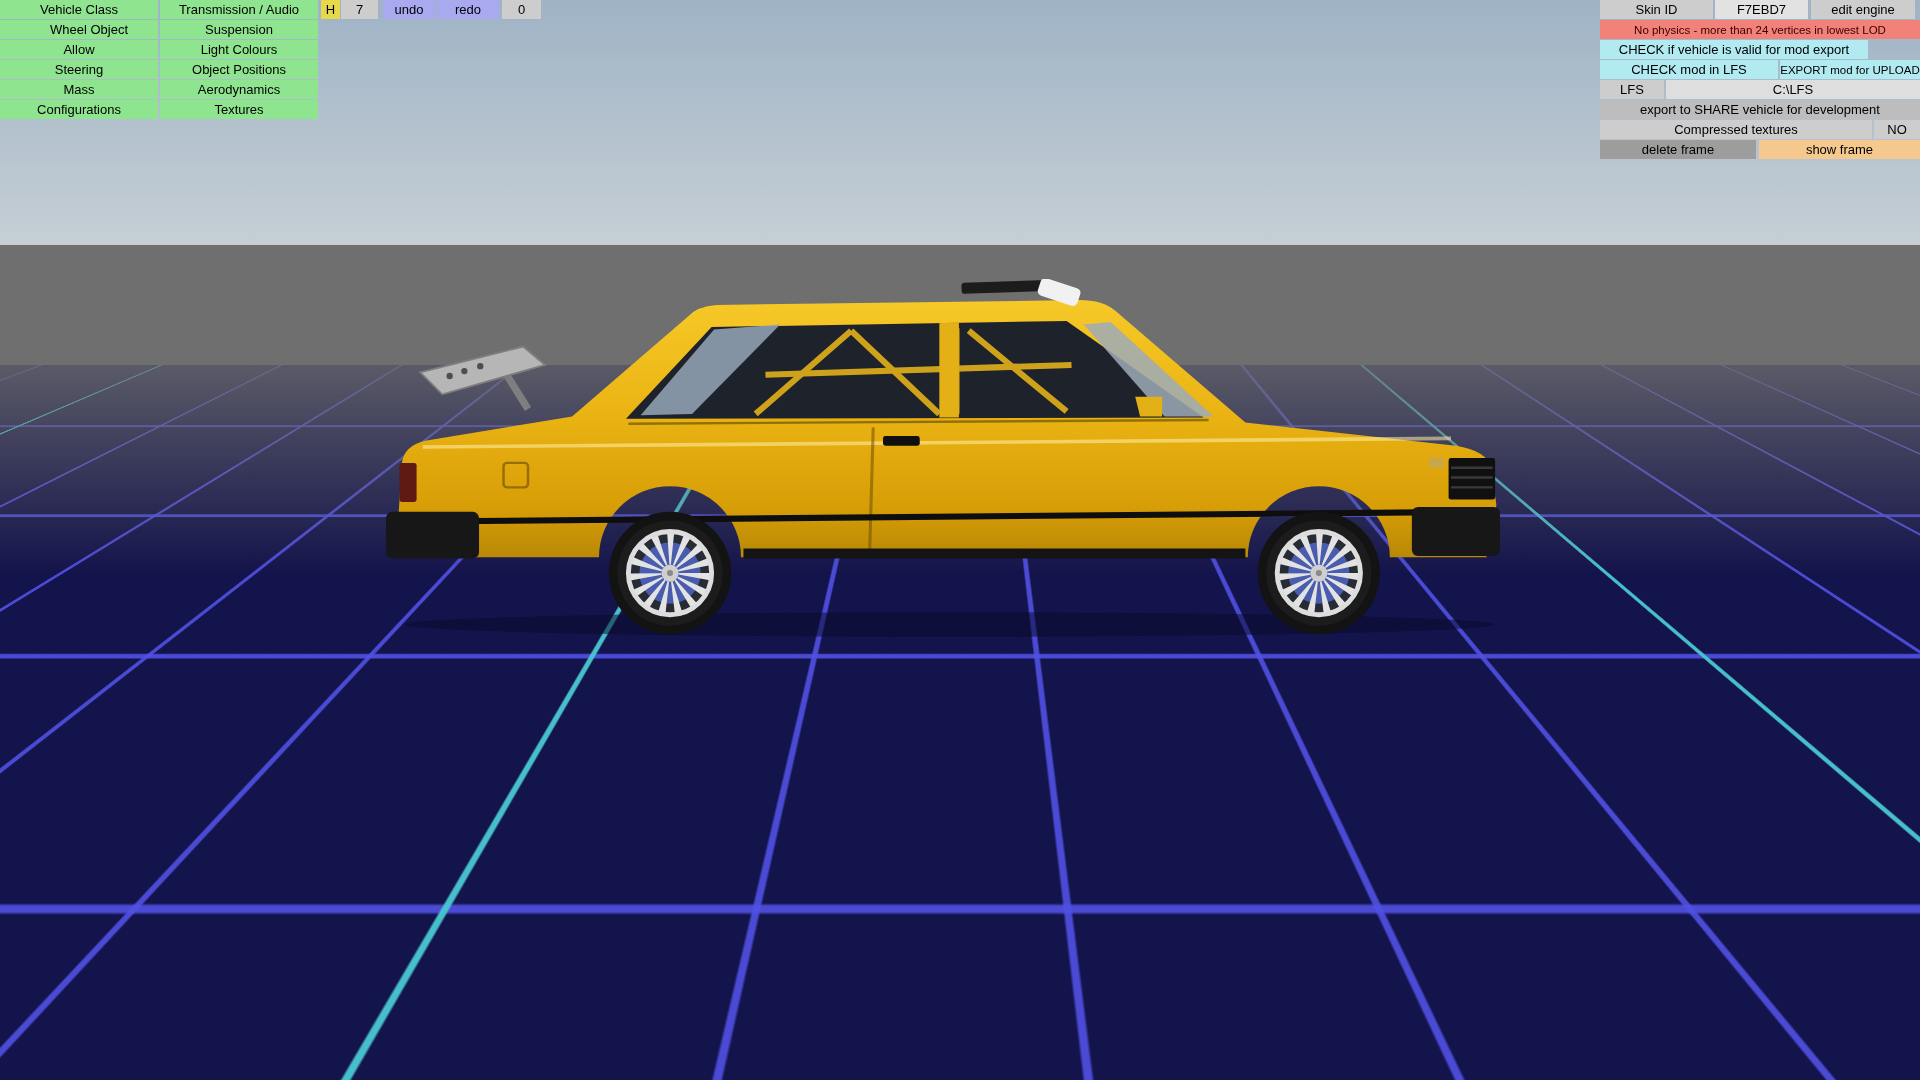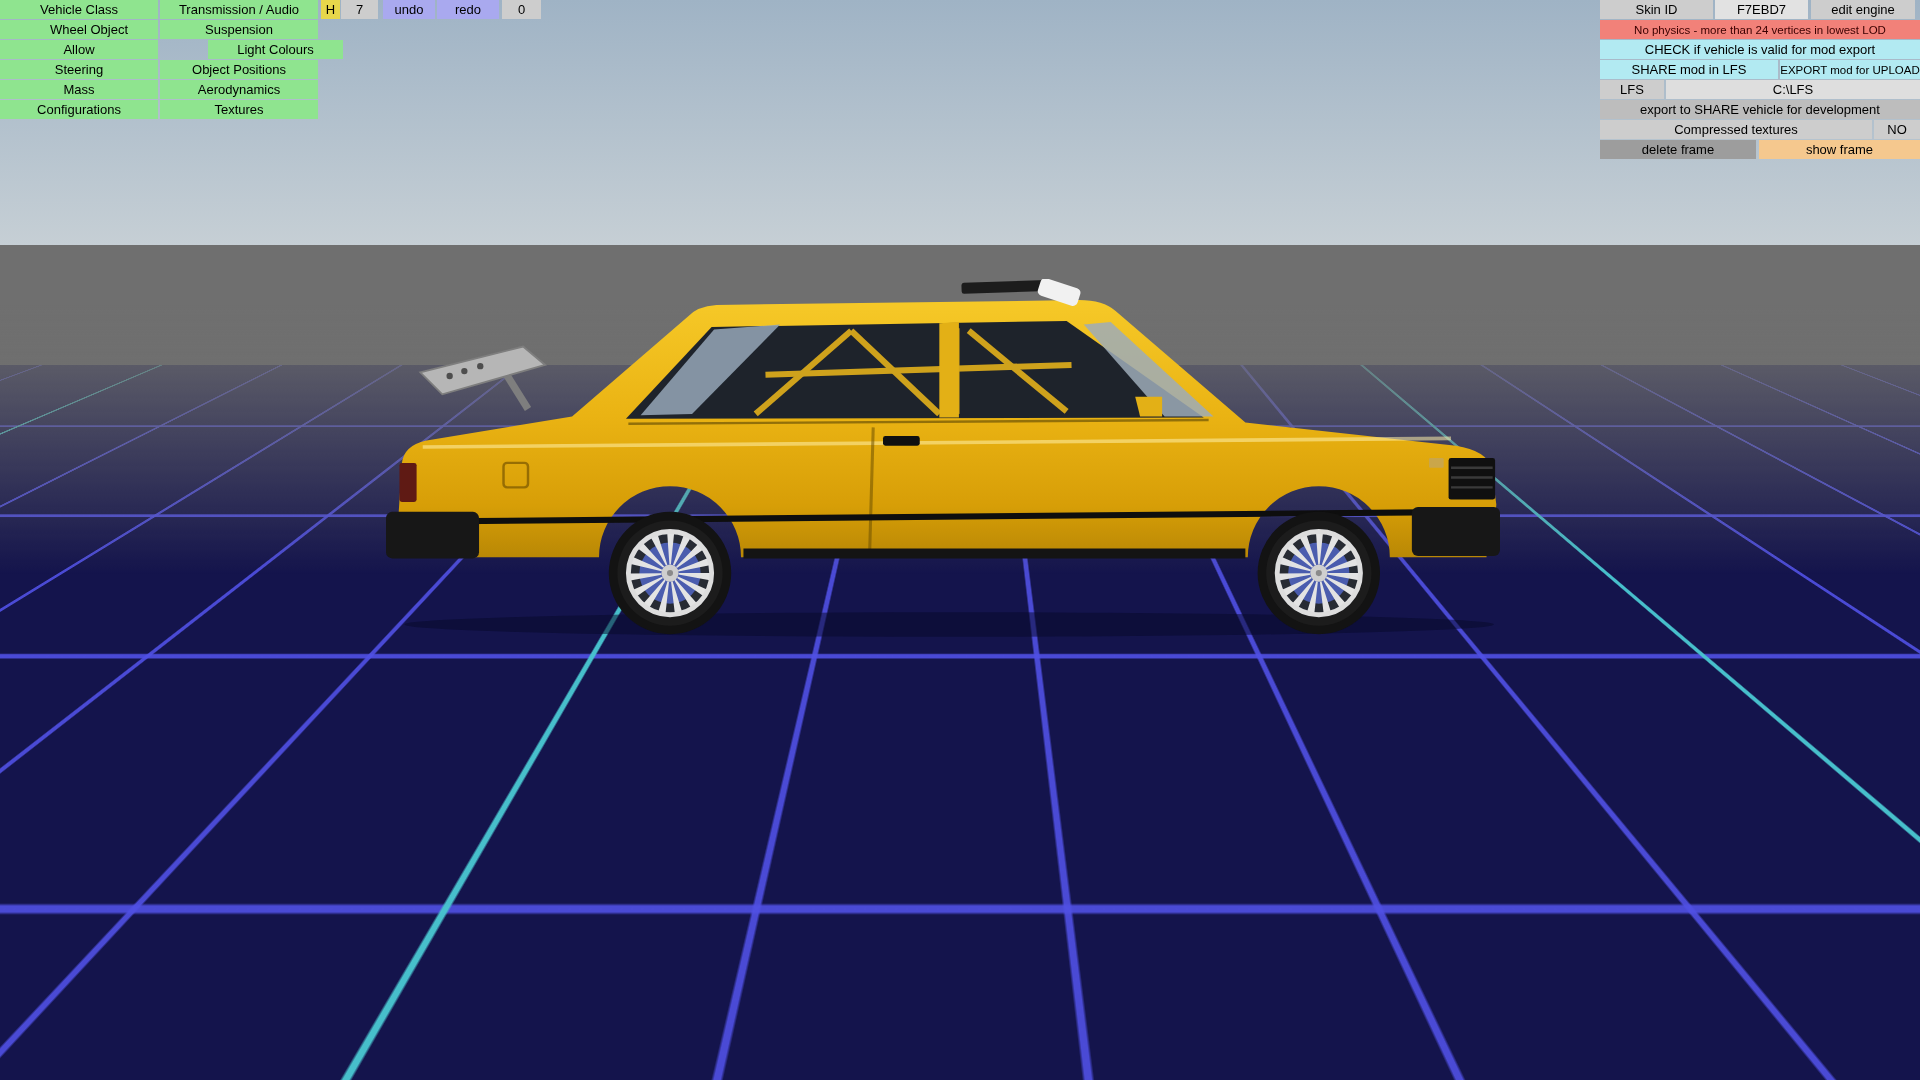--- a/index.html
+++ b/index.html
@@ -137,22 +137,22 @@
 <div class="btn c-yellow" style="left:321px;top:0;width:19px">H</div>
 <div class="btn c-gray" style="left:341px;top:0;width:37px">7</div>
 <div class="btn c-purple" style="left:383px;top:0;width:52px">undo</div>
 <div class="btn c-purple" style="left:437px;top:0;width:62px">redo</div>
 <div class="btn c-gray" style="left:502px;top:0;width:39px">0</div>
 
 <div class="btn c-gray" style="left:1600px;top:0;width:113px">Skin ID</div>
 <div class="btn c-gray" style="left:1715px;top:0;width:93px;background:#e2e2e2">F7EBD7</div>
 <div class="btn c-gray" style="left:1811px;top:0;width:104px">edit engine</div>
 <div class="btn c-red small" style="left:1600px;top:20px;width:320px">No physics - more than 24 vertices in lowest LOD</div>
-<div class="btn c-cyan" style="left:1600px;top:40px;width:320px">CHECK if vehicle is valid for mod export</div>
-<div class="btn c-cyan" style="left:1600px;top:60px;width:178px">SHARE mod in LFS</div>
+<div class="btn c-cyan" style="left:1600px;top:40px;width:268px">CHECK if vehicle is valid for mod export</div>
+<div class="btn c-cyan" style="left:1600px;top:60px;width:178px">CHECK mod in LFS</div>
 <div class="btn c-cyan small" style="left:1780px;top:60px;width:140px">EXPORT mod for UPLOAD</div>
 <div class="btn c-gray" style="left:1600px;top:80px;width:64px">LFS</div>
 <div class="btn c-gray" style="left:1666px;top:80px;width:254px;background:#dedede">C:\LFS</div>
 <div class="btn c-gray" style="left:1600px;top:100px;width:320px;background:#bdbdbd">export to SHARE vehicle for development</div>
 <div class="btn c-gray" style="left:1600px;top:120px;width:272px">Compressed textures</div>
 <div class="btn c-gray" style="left:1874px;top:120px;width:46px">NO</div>
 <div class="btn c-dgray" style="left:1600px;top:140px;width:156px">delete frame</div>
 <div class="btn c-orange" style="left:1759px;top:140px;width:161px">show frame</div>
 
 <div class="btn lbl-dark" style="left:393px;top:862px;width:122px">Body</div>
@@ -214,21 +214,21 @@
 <div class="btn c-gray" style="left:1904px;top:1041px;width:16px">+</div>
 
 <div class="btn c-green" style="left: 0px; top: 0px; width: 158px;">Vehicle Class</div>
 <div class="btn c-green" style="left: 0px; top: 20px; width: 158px; padding-left: 20px;">Wheel Object</div>
 <div class="btn c-green" style="left: 0px; top: 40px; width: 158px;">Allow</div>
 <div class="btn c-green" style="left: 0px; top: 60px; width: 158px;">Steering</div>
 <div class="btn c-green" style="left: 0px; top: 80px; width: 158px;">Mass</div>
 <div class="btn c-green" style="left: 0px; top: 100px; width: 158px;">Configurations</div>
 <div class="btn c-green" style="left: 160px; top: 0px; width: 158px;">Transmission / Audio</div>
 <div class="btn c-green" style="left: 160px; top: 20px; width: 158px;">Suspension</div>
-<div class="btn c-green" style="left: 160px; top: 40px; width: 135px; margin-left: 48px;">Light Colours</div>
+<div class="btn c-green" style="left: 160px; top: 40px; width: 158px;">Light Colours</div>
 <div class="btn c-green" style="left: 160px; top: 60px; width: 158px;">Object Positions</div>
 <div class="btn c-green" style="left: 160px; top: 80px; width: 158px;">Aerodynamics</div>
 <div class="btn c-green" style="left: 160px; top: 100px; width: 158px;">Textures</div>
 <div class="btn tab" style="left: 393px; top: 831px; width: 122px;">Info</div>
 <div class="btn tab sel" style="left: 537px; top: 831px; width: 122px;">Colours</div>
 <div class="btn tab" style="left: 682px; top: 831px; width: 122px;">Brakes</div>
 <div class="btn tab" style="left: 826px; top: 831px; width: 122px;">Suspension</div>
 <div class="btn tab" style="left: 971px; top: 831px; width: 122px;">Steering</div>
 <div class="btn tab" style="left: 1115px; top: 831px; width: 122px;">Final Drive</div>
 <div class="btn tab" style="left: 1260px; top: 831px; width: 122px;">Tyres</div>

